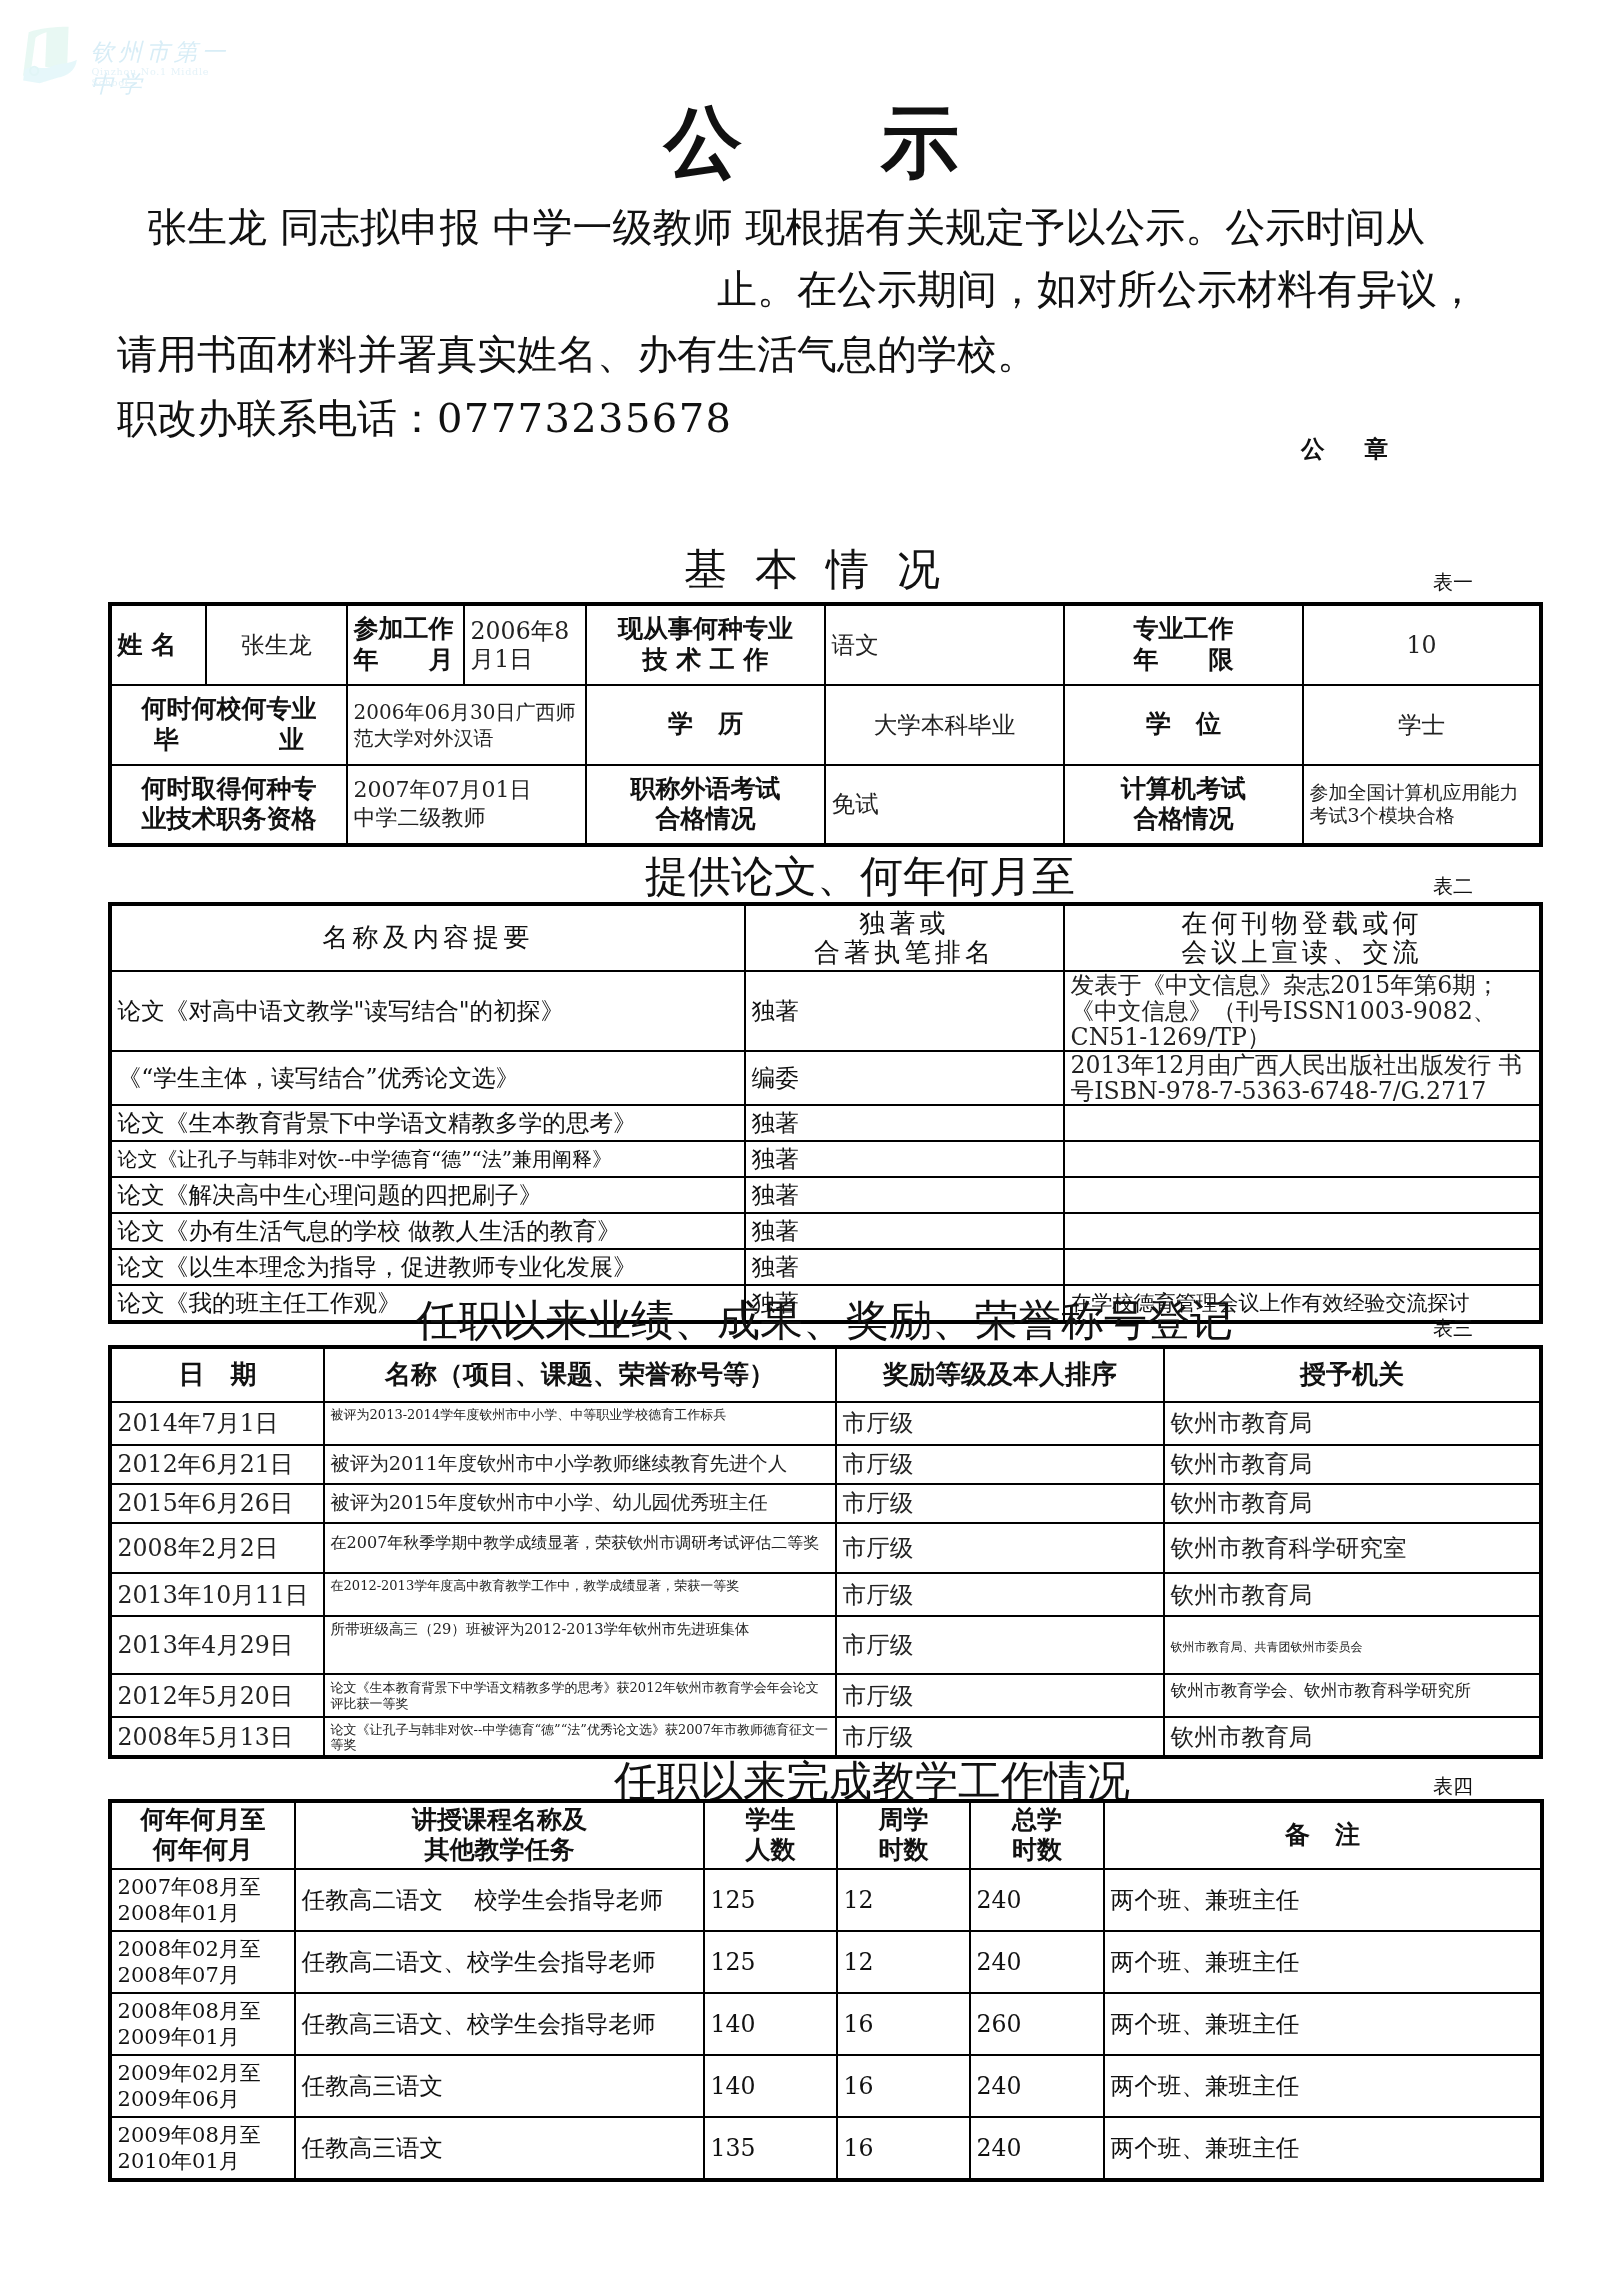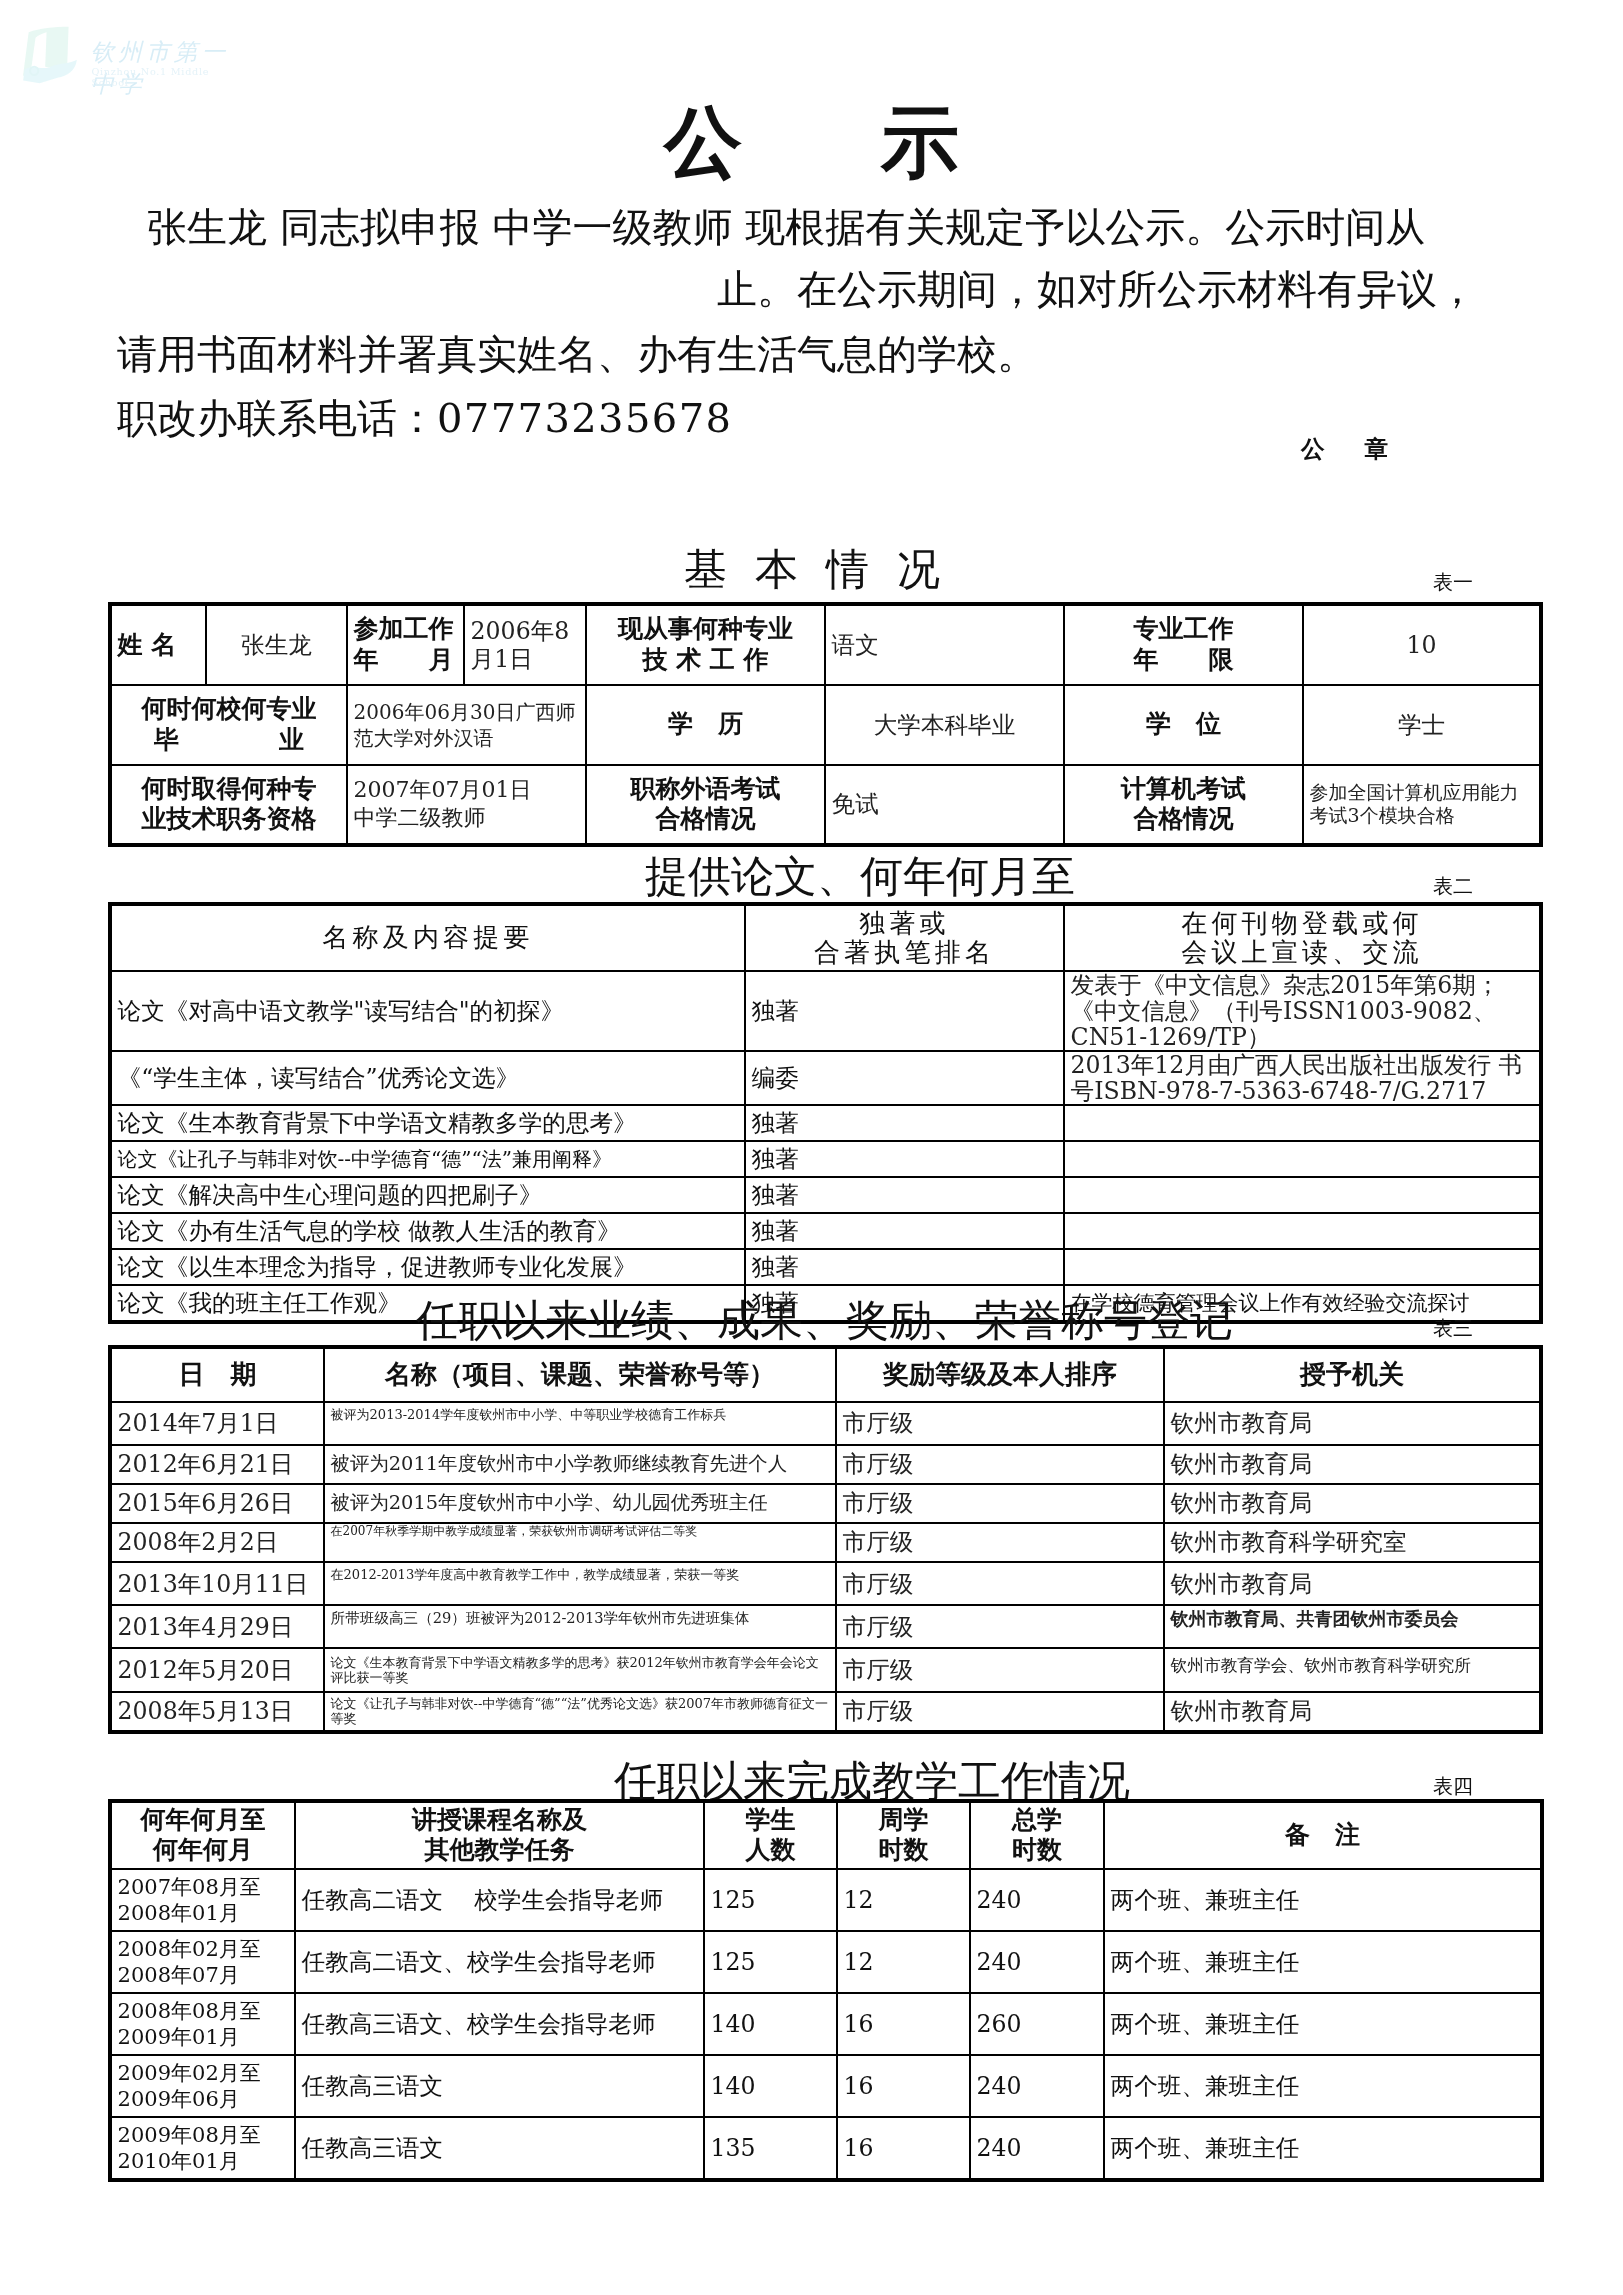--- a/index.html
+++ b/index.html
@@ -236,35 +236,35 @@
     <td class="val">钦州市教育局</td>
   </tr>
   <tr class="rowsep">
     <td class="val">2015年6月26日</td>
     <td class="val-sm" style="font-size:19.4px;">被评为2015年度钦州市中小学、幼儿园优秀班主任</td>
     <td class="val">市厅级</td>
     <td class="val">钦州市教育局</td>
   </tr>
   <tr class="rowsep">
     <td class="val">2008年2月2日</td>
-    <td class="val-xs" style="font-size:12px;vertical-align:top;padding-top:0;">在2007年秋季学期中教学成绩显著，荣获钦州市调研考试评估二等奖</td>
+    <td class="val-xs" style="font-size:16px;vertical-align:top;padding-top:11px;">在2007年秋季学期中教学成绩显著，荣获钦州市调研考试评估二等奖</td>
     <td class="val">市厅级</td>
     <td class="val">钦州市教育科学研究室</td>
   </tr>
   <tr class="rowsep">
     <td class="val">2013年10月11日</td>
     <td class="val-xs" style="font-size:13px;vertical-align:top;padding-top:4.2px;">在2012-2013学年度高中教育教学工作中，教学成绩显著，荣获一等奖</td>
     <td class="val">市厅级</td>
     <td class="val">钦州市教育局</td>
   </tr>
   <tr class="rowsep">
     <td class="val">2013年4月29日</td>
     <td class="val-xs" style="font-size:14.6px;vertical-align:top;padding-top:4.2px;">所带班级高三（29）班被评为2012-2013学年钦州市先进班集体</td>
     <td class="val">市厅级</td>
-    <td class="val-sm" style="font-size:18px;vertical-align:top;padding-top:2px;font-weight:bold;">钦州市教育局、共青团钦州市委员会</td>
+    <td class="val-sm" style="font-size:12px;vertical-align:top;padding-top:19px;">钦州市教育局、共青团钦州市委员会</td>
   </tr>
   <tr class="rowsep">
     <td class="val">2012年5月20日</td>
     <td class="val-xs" style="font-size:13px;">论文《生本教育背景下中学语文精教多学的思考》获2012年钦州市教育学会年会论文评比获一等奖</td>
     <td class="val">市厅级</td>
     <td class="val-sm" style="font-size:16.7px;vertical-align:top;padding-top:4.2px;">钦州市教育学会、钦州市教育科学研究所</td>
   </tr>
   <tr class="rowsep">
     <td class="val">2008年5月13日</td>
     <td class="val-xs" style="font-size:13px;">论文《让孔子与韩非对饮--中学德育“德”“法”优秀论文选》获2007年市教师德育征文一等奖</td>

